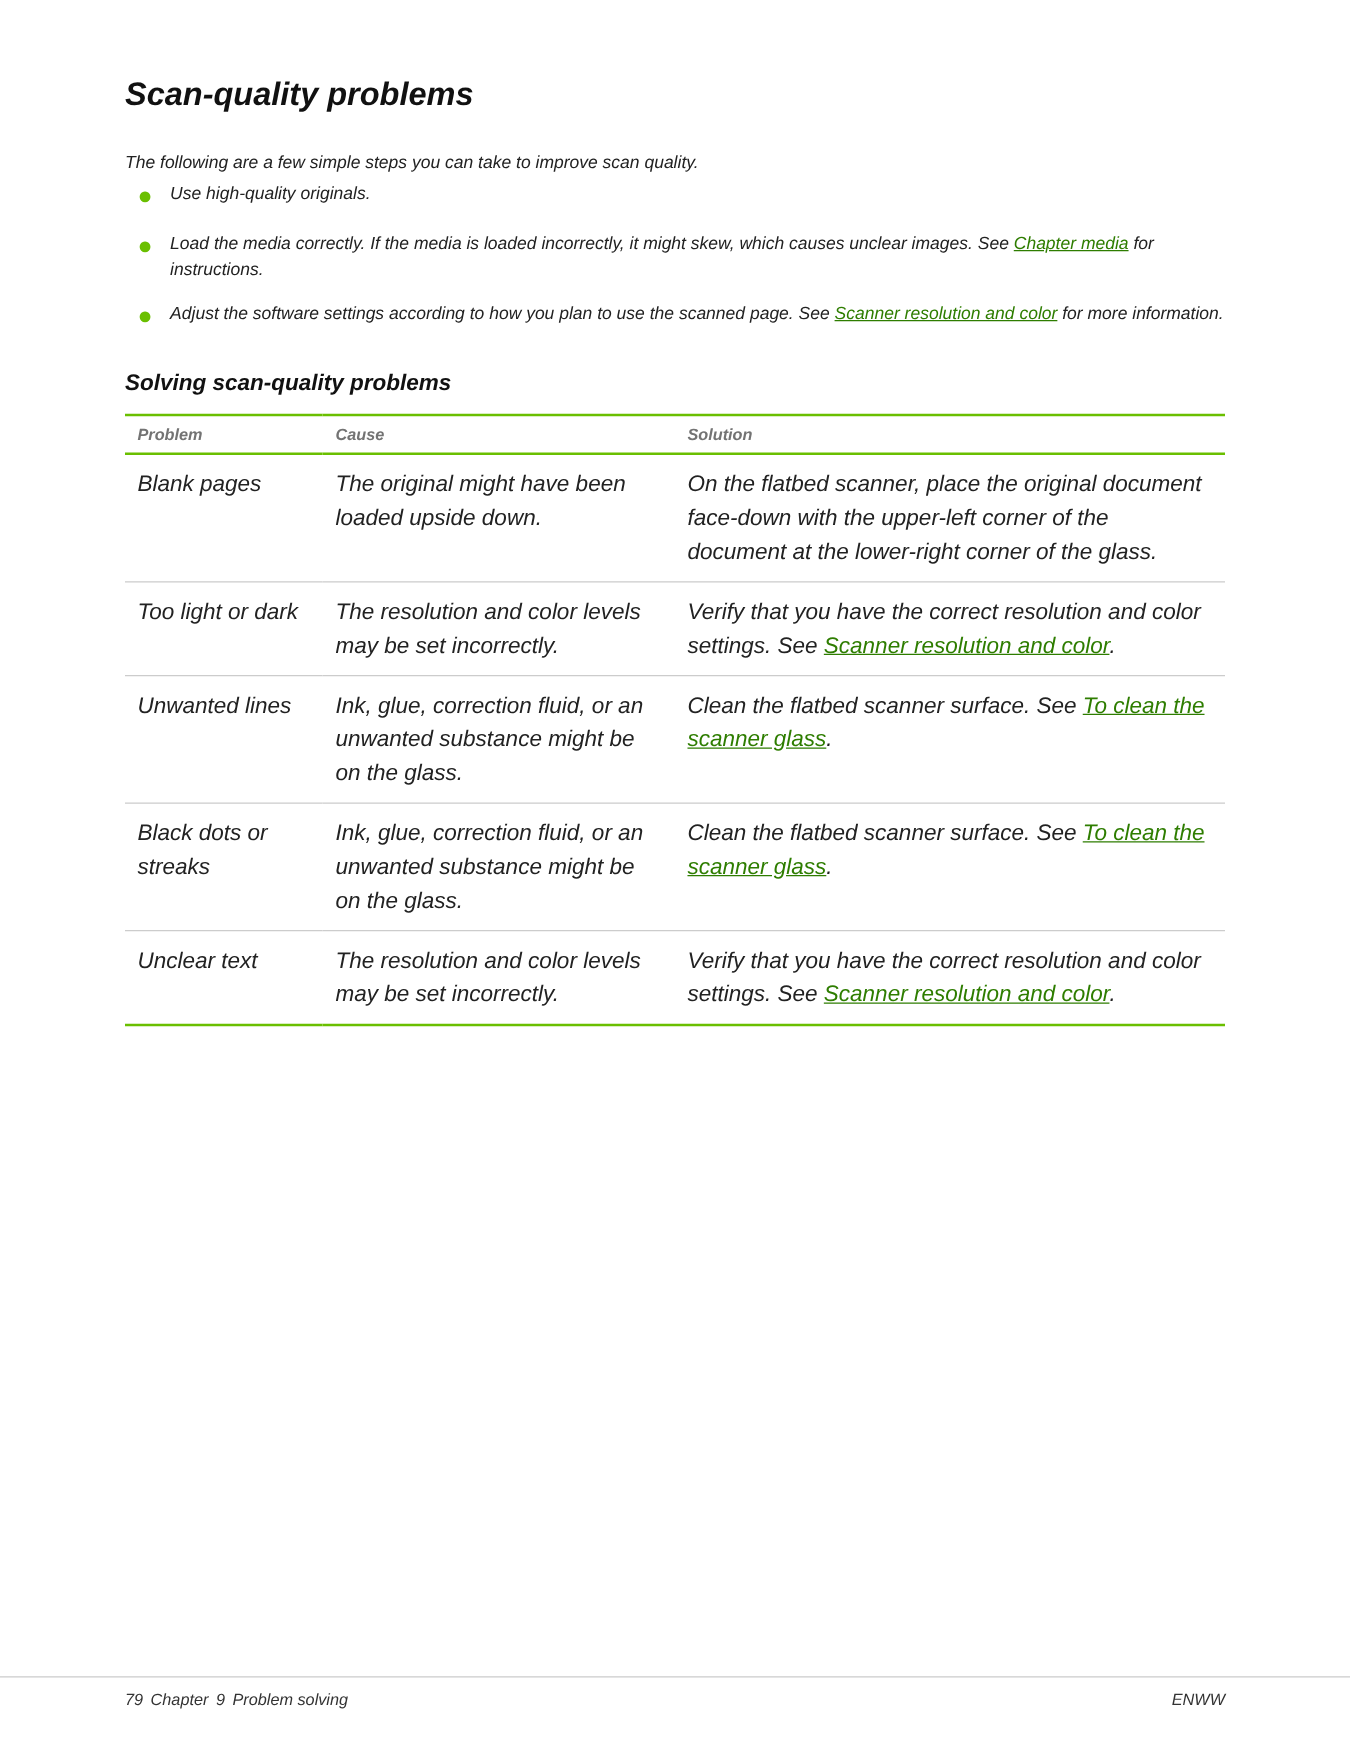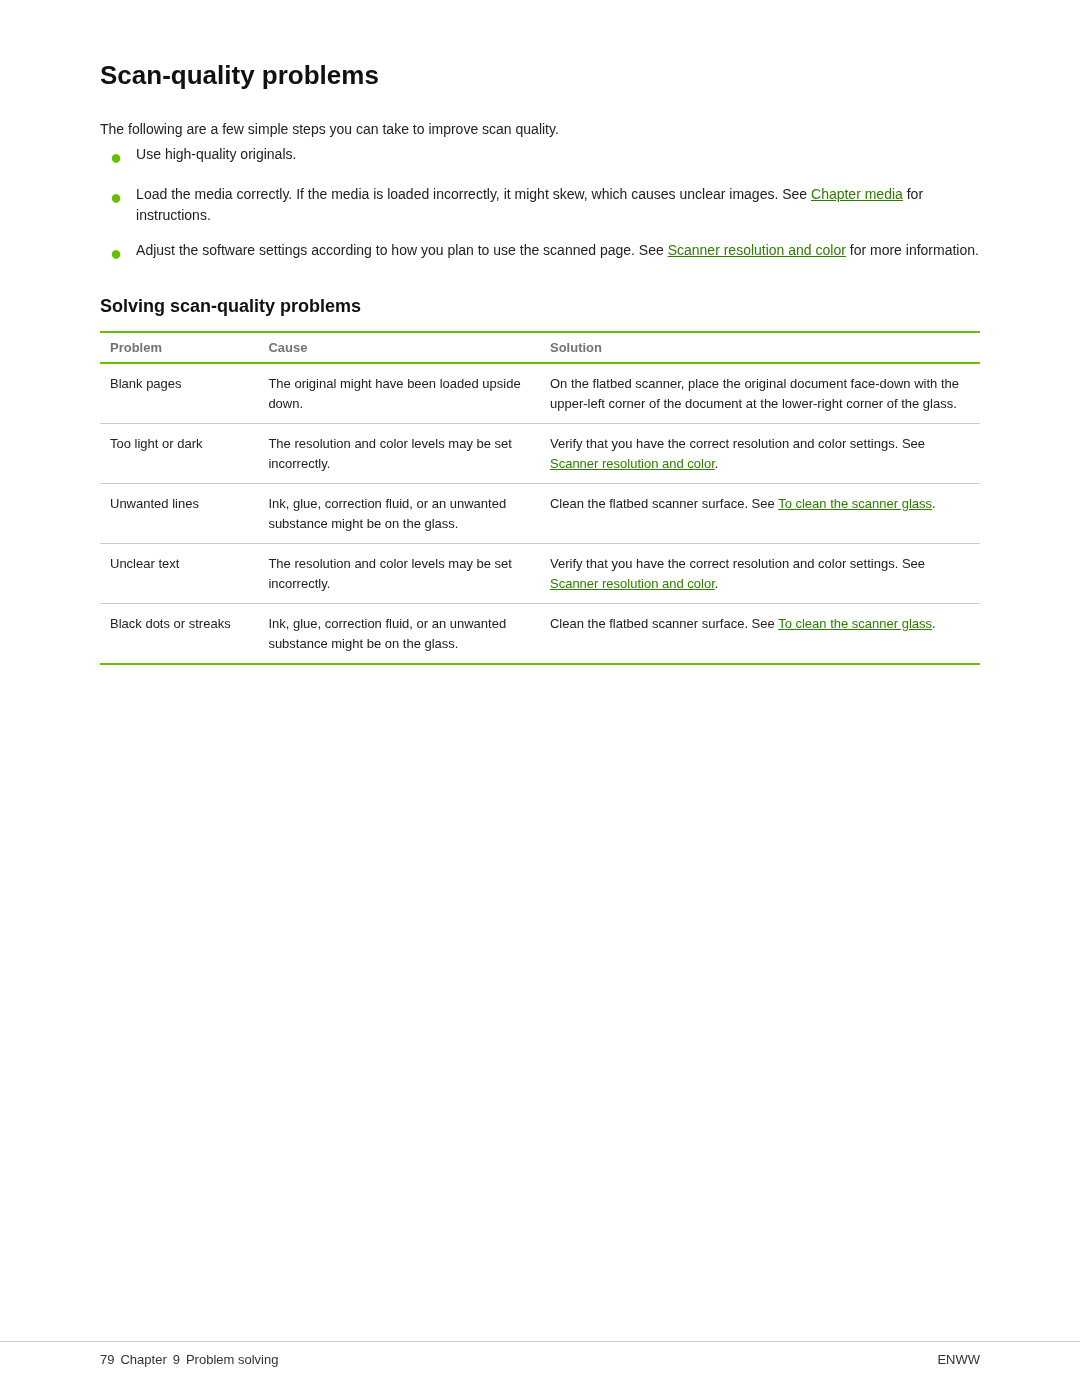--- a/index.html
+++ b/index.html
@@ -1,18 +1,19 @@
 <!DOCTYPE html>
 <html><head>
   <meta charset="utf-8">
   <style>
     * {
       margin: 0;
       padding: 0;
       box-sizing: border-box;
+      font-style: italic;
     }
 
     body {
       width: 1080px;
       min-height: 1397px;
       background: #ffffff;
       font-family: Arial, Helvetica, sans-serif;
       font-size: 14px;
       color: #222222;
       position: relative;
@@ -90,21 +91,21 @@
       font-size: 13px;
       padding: 7px 10px;
       text-align: left;
       border-top: 2px solid #6abf00;
       border-bottom: 2px solid #6abf00;
     }
 
     .problem-table td {
       padding: 10px 10px;
       vertical-align: top;
-      font-size: 13px;
+      font-size: 18px;
       line-height: 1.5;
       border-bottom: 1px solid #cccccc;
     }
 
     .problem-table tr:last-child td {
       border-bottom: 2px solid #6abf00;
     }
 
     .col-problem { width: 18%; }
     .col-cause   { width: 32%; }
@@ -185,29 +186,29 @@
           <td class="col-solution">Verify that you have the correct resolution and color settings. See <a href="#">Scanner resolution and color</a>.</td>
         </tr>
 
         <tr>
           <td class="col-problem">Unwanted lines</td>
           <td class="col-cause">Ink, glue, correction fluid, or an unwanted substance might be on the glass.</td>
           <td class="col-solution">Clean the flatbed scanner surface. See <a href="#">To clean the scanner glass</a>.</td>
         </tr>
 
         <tr>
+          <td class="col-problem">Black dots or streaks</td>
+          <td class="col-cause">Ink, glue, correction fluid, or an unwanted substance might be on the glass.</td>
+          <td class="col-solution">Clean the flatbed scanner surface. See <a href="#">To clean the scanner glass</a>.</td>
+        </tr>
+
+        <tr>
           <td class="col-problem">Unclear text</td>
           <td class="col-cause">The resolution and color levels may be set incorrectly.</td>
           <td class="col-solution">Verify that you have the correct resolution and color settings. See <a href="#">Scanner resolution and color</a>.</td>
-        </tr>
-
-        <tr>
-          <td class="col-problem">Black dots or streaks</td>
-          <td class="col-cause">Ink, glue, correction fluid, or an unwanted substance might be on the glass.</td>
-          <td class="col-solution">Clean the flatbed scanner surface. See <a href="#">To clean the scanner glass</a>.</td>
         </tr>
       </tbody>
     </table>
   </section>
 
 </div>
 
 <footer class="page-footer">
   <div class="footer-left">
     <span>79</span>

